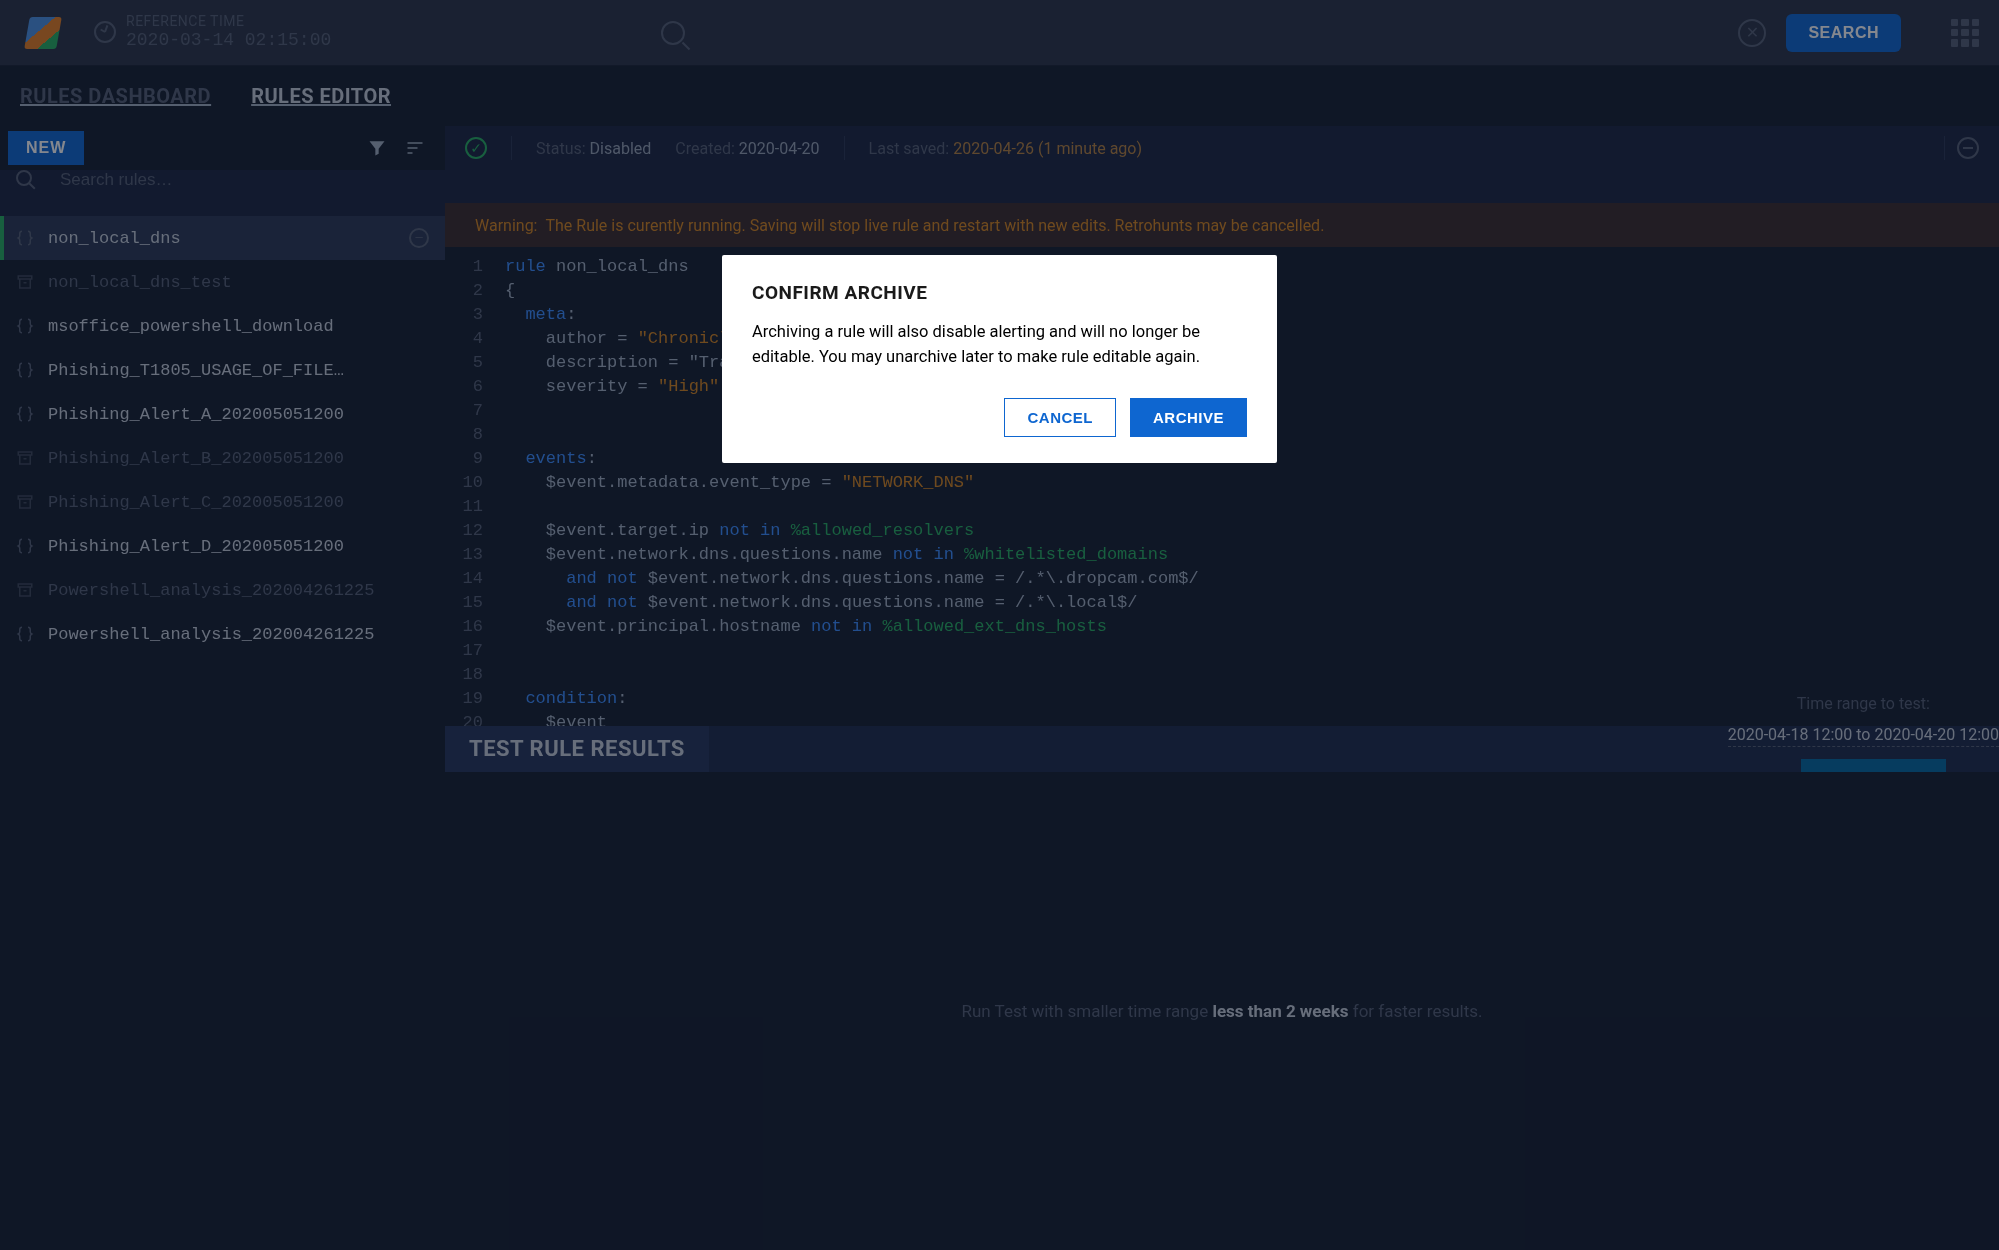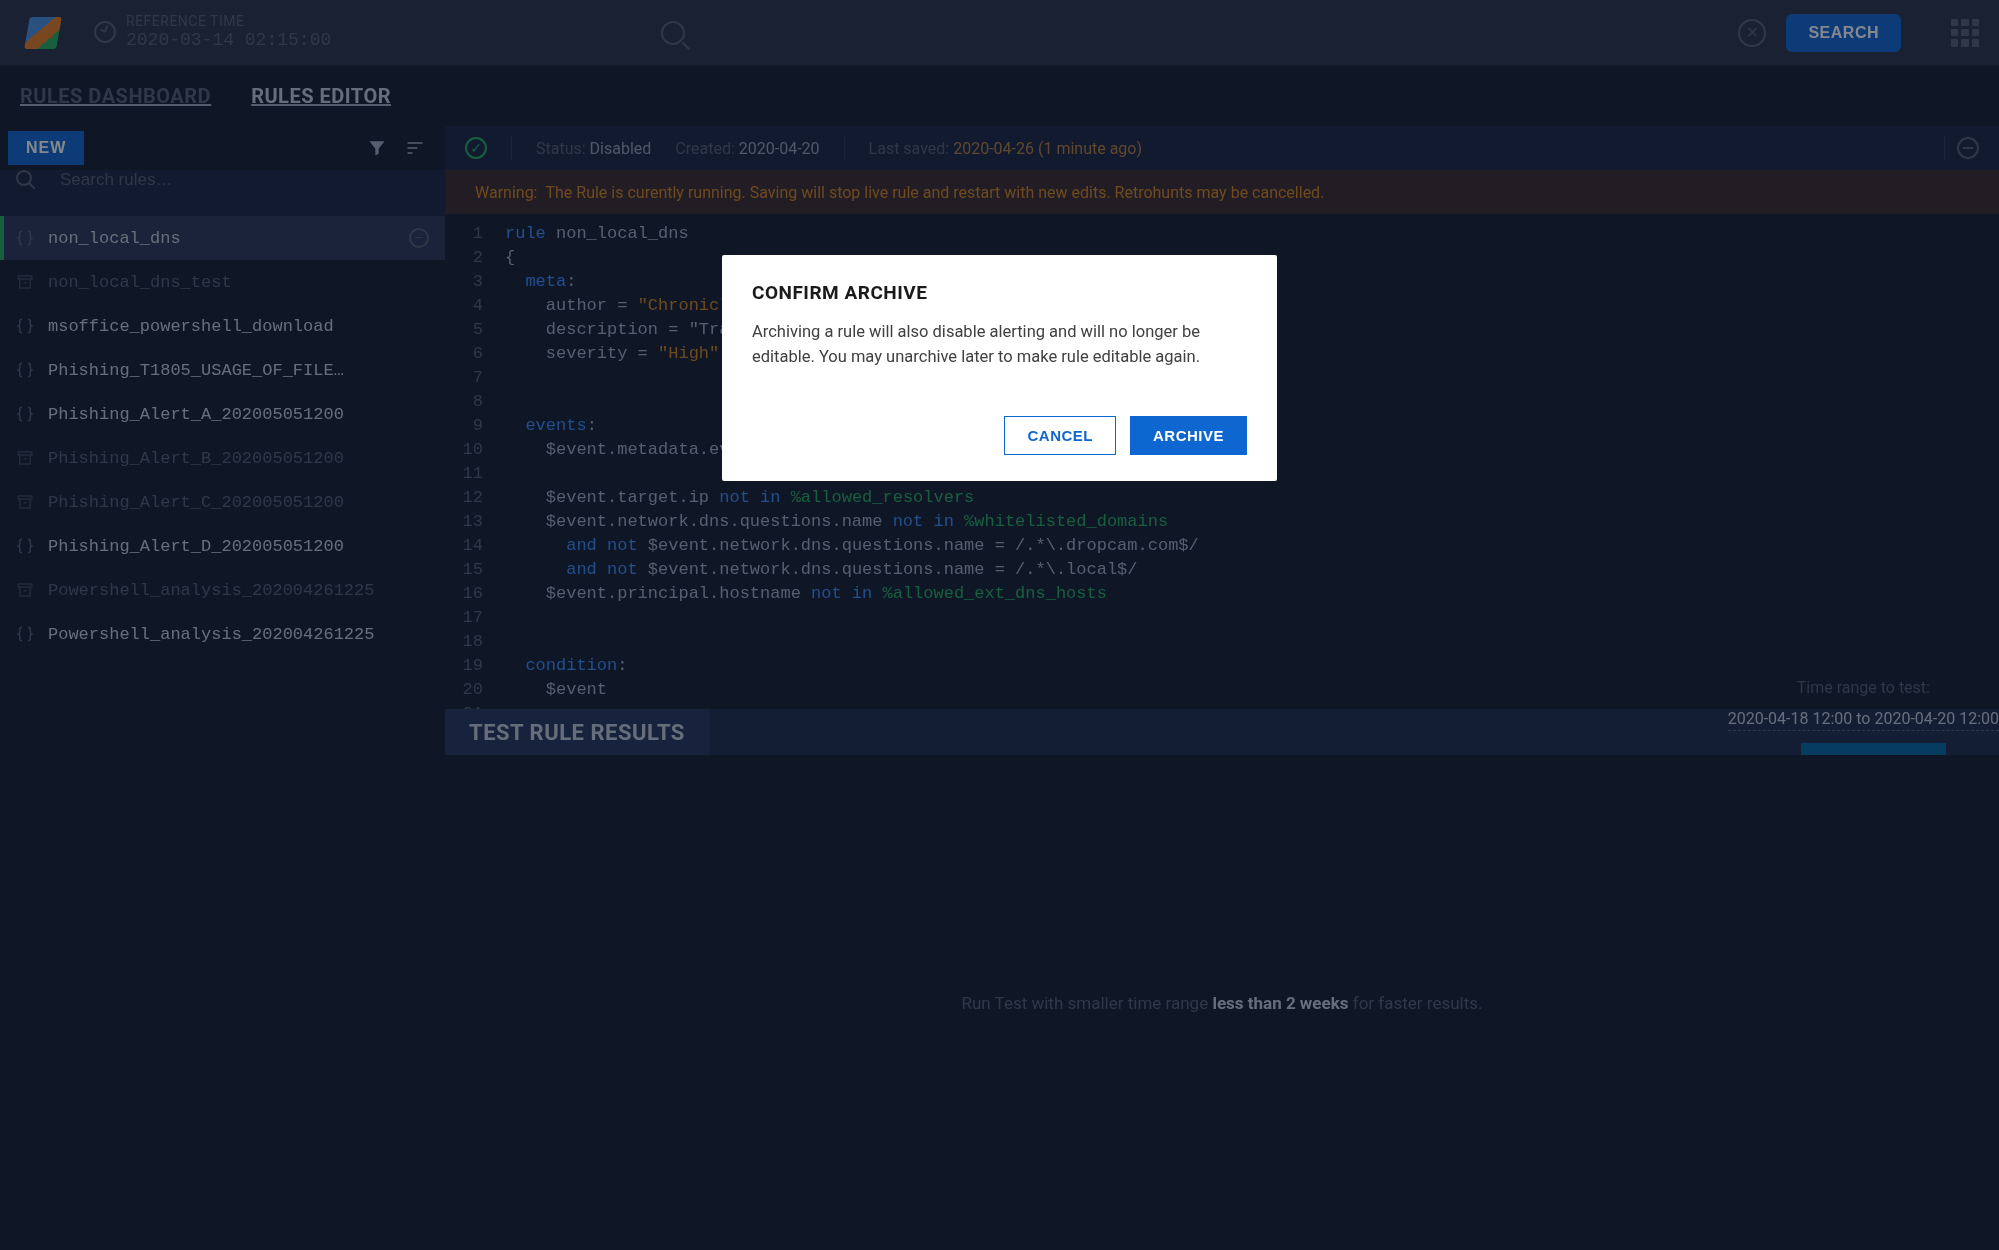--- a/index.html
+++ b/index.html
@@ -294,20 +294,21 @@
   transform: translate(-50%, -50%);
 }
 .warning-bar {
   height: 44px;
   background: #3a2a2a;
   display: flex;
   align-items: center;
   padding: 0 30px;
   font-size: 16px;
   gap: 8px;
+  margin-top: 33px;
 }
 .warning-label { color: #d4841f; }
 .warning-text { color: #d4841f; }
 .code-editor {
   flex: 1;
   display: flex;
   background: #141e2f;
   font-family: 'Courier New', monospace;
   font-size: 17px;
   line-height: 24px;
@@ -393,23 +394,23 @@
   color: #1a1a1a;
 }
 .dialog-title {
   font-weight: 700;
   font-size: 19px;
   letter-spacing: 0.5px;
   margin-bottom: 16px;
 }
 .dialog-body {
   font-size: 16.5px;
-  color: #404040;
+  color: #000000;
   line-height: 1.5;
-  margin-bottom: 46px;
+  margin-bottom: 28px;
 }
 .dialog-actions {
   display: flex;
   justify-content: flex-end;
   gap: 14px;
 }
 .btn-outline {
   background: #fff;
   border: 1px solid #0e66d0;
   color: #0e66d0;

